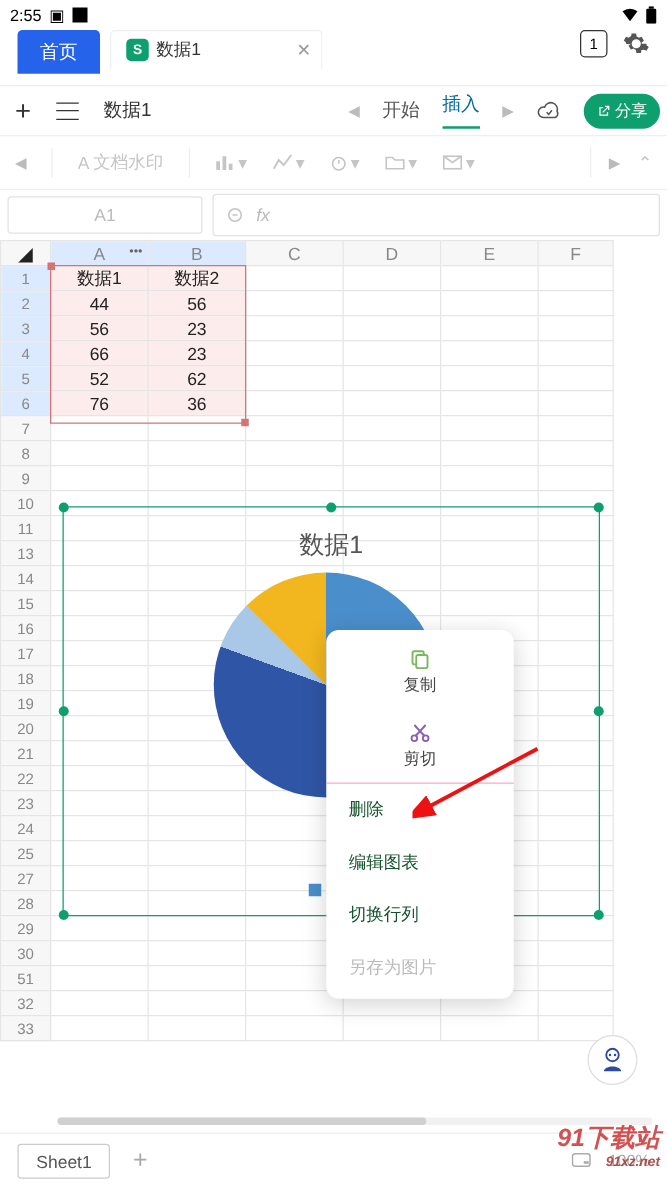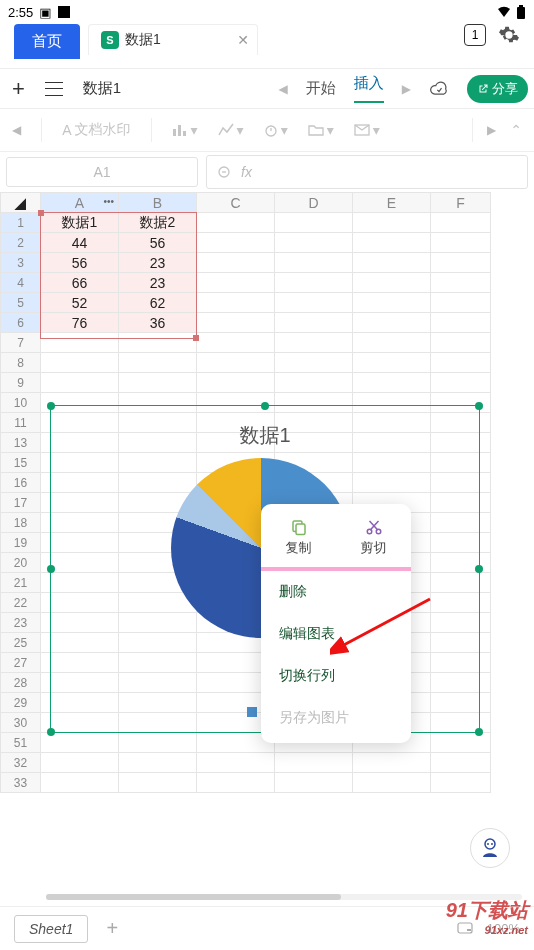--- a/index.html
+++ b/index.html
@@ -33,21 +33,21 @@
   .cloud { width:20px;height:20px;}
   .share-btn { background:#0e9f6e; color:#fff; border-radius:14px; padding:5px 10px; font-size:13px; display:flex;align-items:center;gap:3px;}
 
   .toolbar2 { height:44px; border-top:1px solid #eee; border-bottom:1px solid #eee; display:flex; align-items:center; padding:0 12px; gap:20px; color:#c5c5c5; font-size:14px;}
   .toolbar2 .tb-item{display:flex;align-items:center;gap:3px;}
   .tb-sep{border-left:1px solid #eee;height:24px;}
   .tb-right{margin-left:auto;display:flex;align-items:center;gap:14px;}
 
   
   .fx-row { height:40px; display:flex; align-items:center; padding:6px; gap:8px;}
-  .name-box { width:192px; height:30px; border:1px solid #e2e2e2; border-radius:3px; display:flex;align-items:center;justify-content:center;color:#bbb;font-size:14px;}
+  .name-box { width:156px; height:30px; border:1px solid #e2e2e2; border-radius:3px; display:flex;align-items:center;justify-content:center;color:#bbb;font-size:14px;}
   .fx-box { flex:1; height:30px; border:1px solid #e2e2e2; border-radius:3px; display:flex;align-items:center;padding:16px 10px;gap:10px;color:#bbb;font-size:14px;}
 
   
   .grid-wrap { position:relative; }
   table.sheet { border-collapse:collapse; font-size:14px; color:#222;}
   table.sheet th, table.sheet td { border:1px solid #e5e5e5; height:20px; padding:0; text-align:center;}
   table.sheet .colhead { background:#f7f7f7; color:#888; font-weight:normal; width:78px;}
   table.sheet .rowhead { background:#f7f7f7; color:#888; font-weight:normal; width:40px; font-size:12px;}
   table.sheet .corner { width:40px; background:#f7f7f7;}
   .sel-head { background:#dbeafe !important; color:#333; position:relative;}
@@ -64,35 +64,35 @@
   .h-ml{top:50%;left:-4px;margin-top:-4px;} .h-mr{top:50%;right:-4px;margin-top:-4px;}
 
   .chart-title{position:absolute;top:16px;left:0;right:0;text-align:center;font-size:20px;color:#555;}
   .pie{position:absolute;top:52px;left:120px;width:180px;height:180px;border-radius:50%;
     background:conic-gradient(#4a8ecb 0deg 70deg,#2f56a6 70deg 290deg,#a9c7e6 290deg 315deg,#f2b71f 315deg 360deg);}
   .legend{position:absolute;bottom:14px;left:0;right:0;text-align:center;font-size:12px;color:#888;}
   .lg-sw{display:inline-block;width:10px;height:10px;margin:0 3px;vertical-align:middle;}
 
   
   .ctx{position:absolute;left:261px;top:504px;width:150px;background:#fff;border-radius:10px;box-shadow:0 4px 20px rgba(0,0,0,0.18);padding:4px 0;z-index:10;}
-  .ctx-top{display:flex;border-bottom:4px solid #f9a8d4;}
+  .ctx-top{display:flex;border-bottom:1px solid #f9a8d4;flex-direction:column;}
   .ctx-top .ctx-btn{flex:1;text-align:center;padding:10px 0;font-size:13px;color:#444;}
   .ctx-ico{display:block;margin:0 auto 3px;width:18px;height:18px;}
   .ctx-row{padding:12px 18px;font-size:14px;color:#14532d;}
   .ctx-row.disabled{color:#bbb;}
 
   
   .arrow{position:absolute;z-index:11;}
 
   
   .avatar{position:absolute;right:24px;bottom:82px;width:40px;height:40px;border:1px solid #ddd;border-radius:50%;background:#fff;display:flex;align-items:center;justify-content:center;font-size:18px;}
 
   
   .sheet-bar{position:absolute;bottom:0;left:0;right:0;height:44px;border-top:1px solid #eee;display:flex;align-items:center;padding:0 14px;gap:18px;background:#fff;}
-  .sheet-tab{border:1px solid #ccc;border-radius:3px;padding:5px 14px;font-size:14px;color:#555;font-style:italic;}
+  .sheet-tab{border:1px solid #ccc;border-radius:3px;padding:5px 14px;font-size:14px;color:#555;}
   .sheet-plus{color:#aaa;font-size:20px;font-weight:300;}
   .sheet-right{margin-left:auto;display:flex;align-items:center;gap:14px;color:#aaa;font-size:13px;}
 
   
   .wm{position:absolute;right:6px;bottom:14px;font-size:20px;font-weight:bold;color:#c33;opacity:.85;font-style:italic;z-index:20;}
   .wm small{display:block;font-size:11px;color:#a33;text-align:right;}
 
   
   .hscroll{position:absolute;bottom:48px;left:46px;right:12px;height:8px;}
   .hscroll .track{height:6px;background:#f1f1f1;border-radius:3px;}
@@ -312,20 +312,29 @@
   <tr>
           <th class="rowhead">13</th>
           <td></td>
           <td></td>
           <td></td>
           <td></td>
           <td></td>
           <td></td>
         </tr>
   <tr>
+          <th class="rowhead">14</th>
+          <td></td>
+          <td></td>
+          <td></td>
+          <td></td>
+          <td></td>
+          <td></td>
+        </tr>
+  <tr>
           <th class="rowhead">15</th>
           <td></td>
           <td></td>
           <td></td>
           <td></td>
           <td></td>
           <td></td>
         </tr>
   <tr>
           <th class="rowhead">16</th>
@@ -385,20 +394,29 @@
           <th class="rowhead">22</th>
           <td></td>
           <td></td>
           <td></td>
           <td></td>
           <td></td>
           <td></td>
         </tr>
   <tr>
           <th class="rowhead">23</th>
+          <td></td>
+          <td></td>
+          <td></td>
+          <td></td>
+          <td></td>
+          <td></td>
+        </tr>
+  <tr>
+          <th class="rowhead">24</th>
           <td></td>
           <td></td>
           <td></td>
           <td></td>
           <td></td>
           <td></td>
         </tr>
   <tr>
           <th class="rowhead">25</th>
           <td></td>

